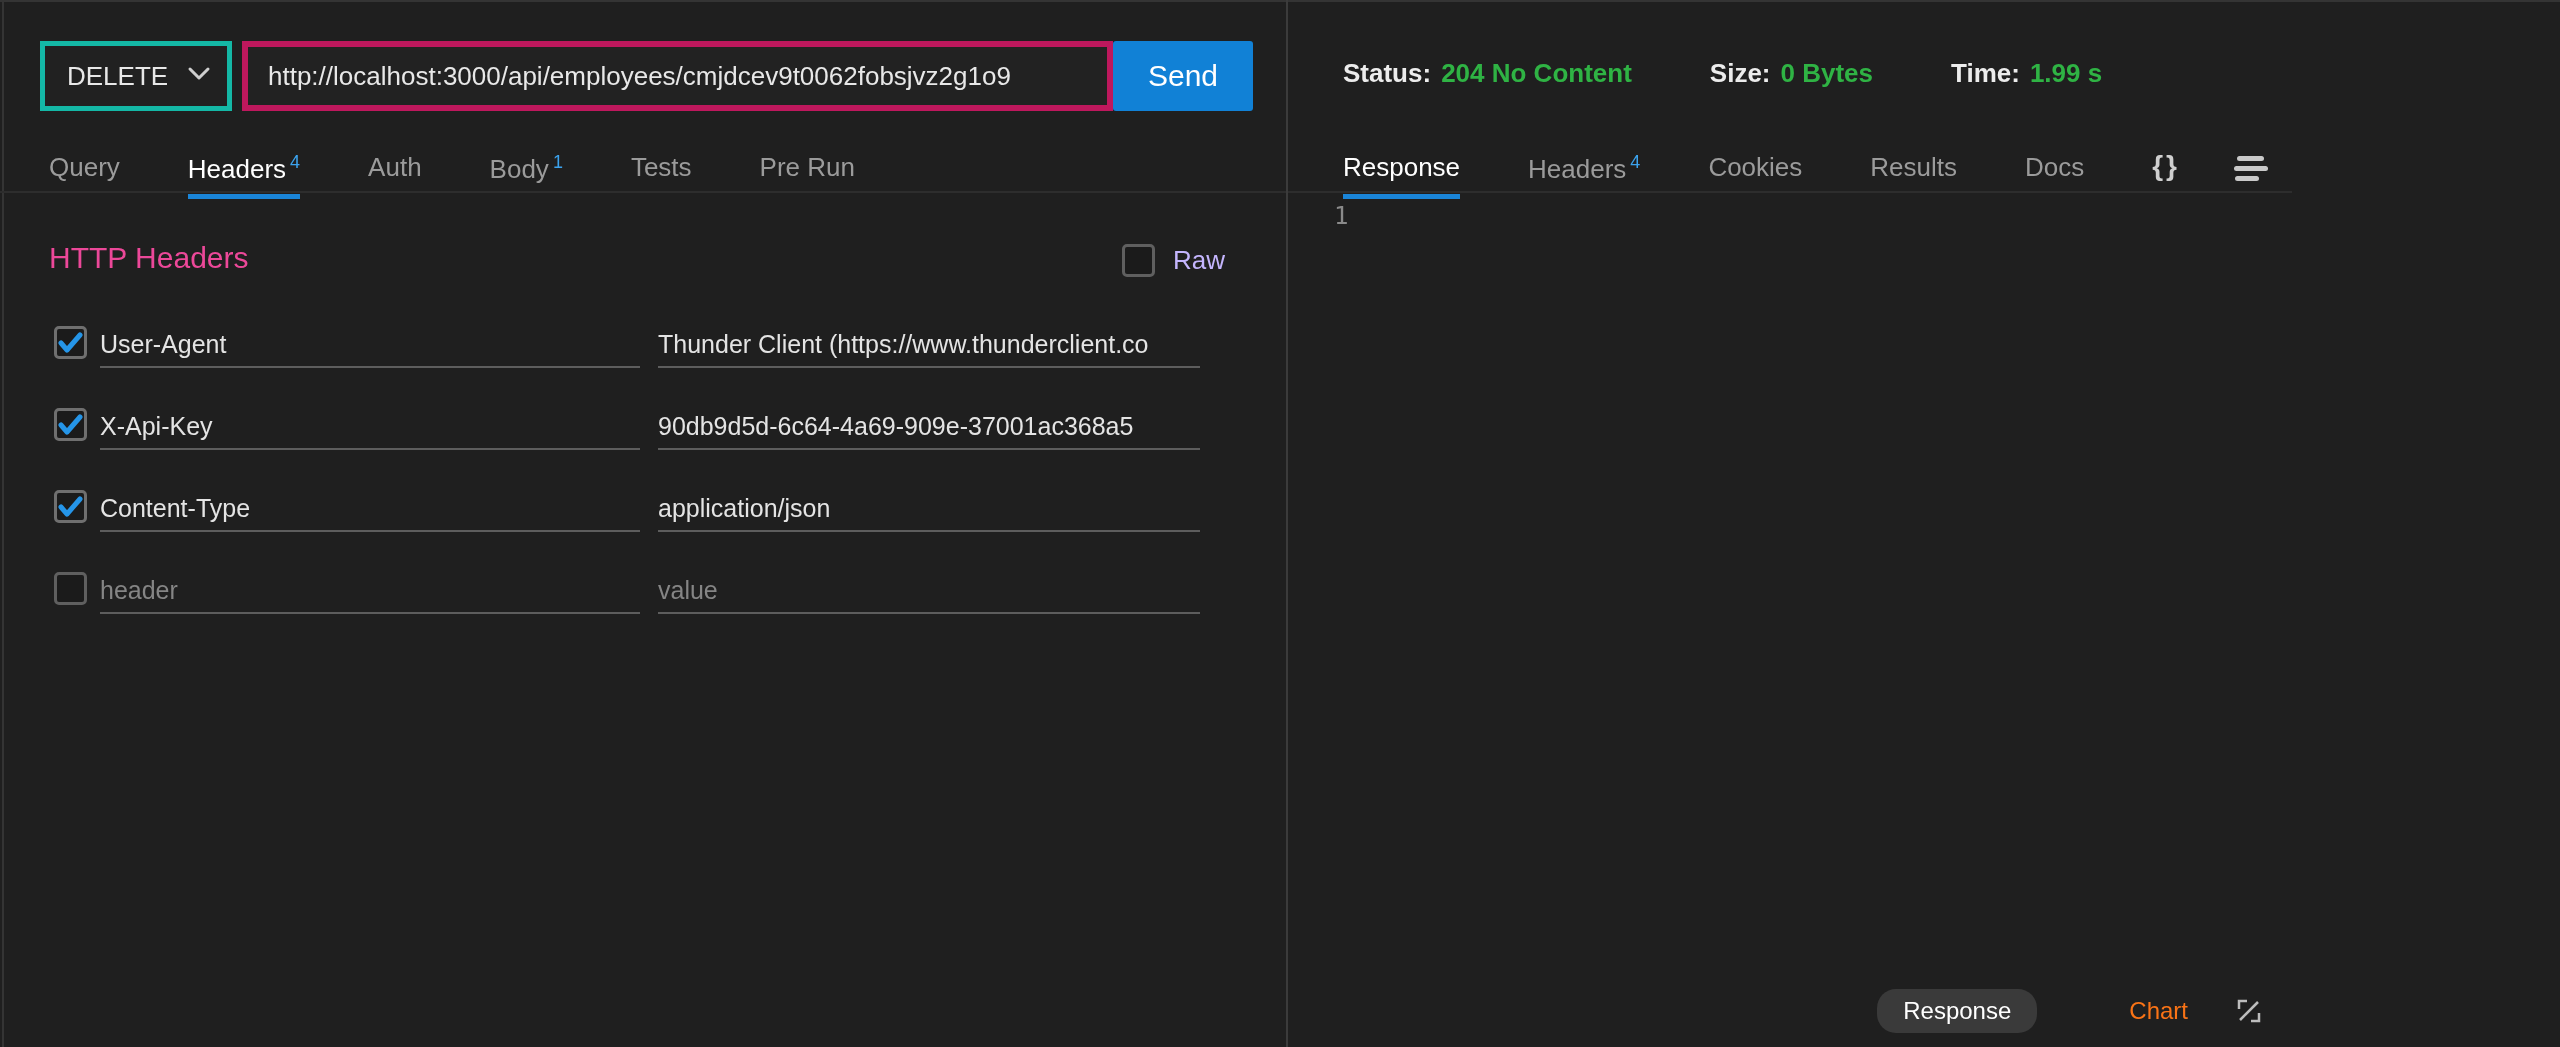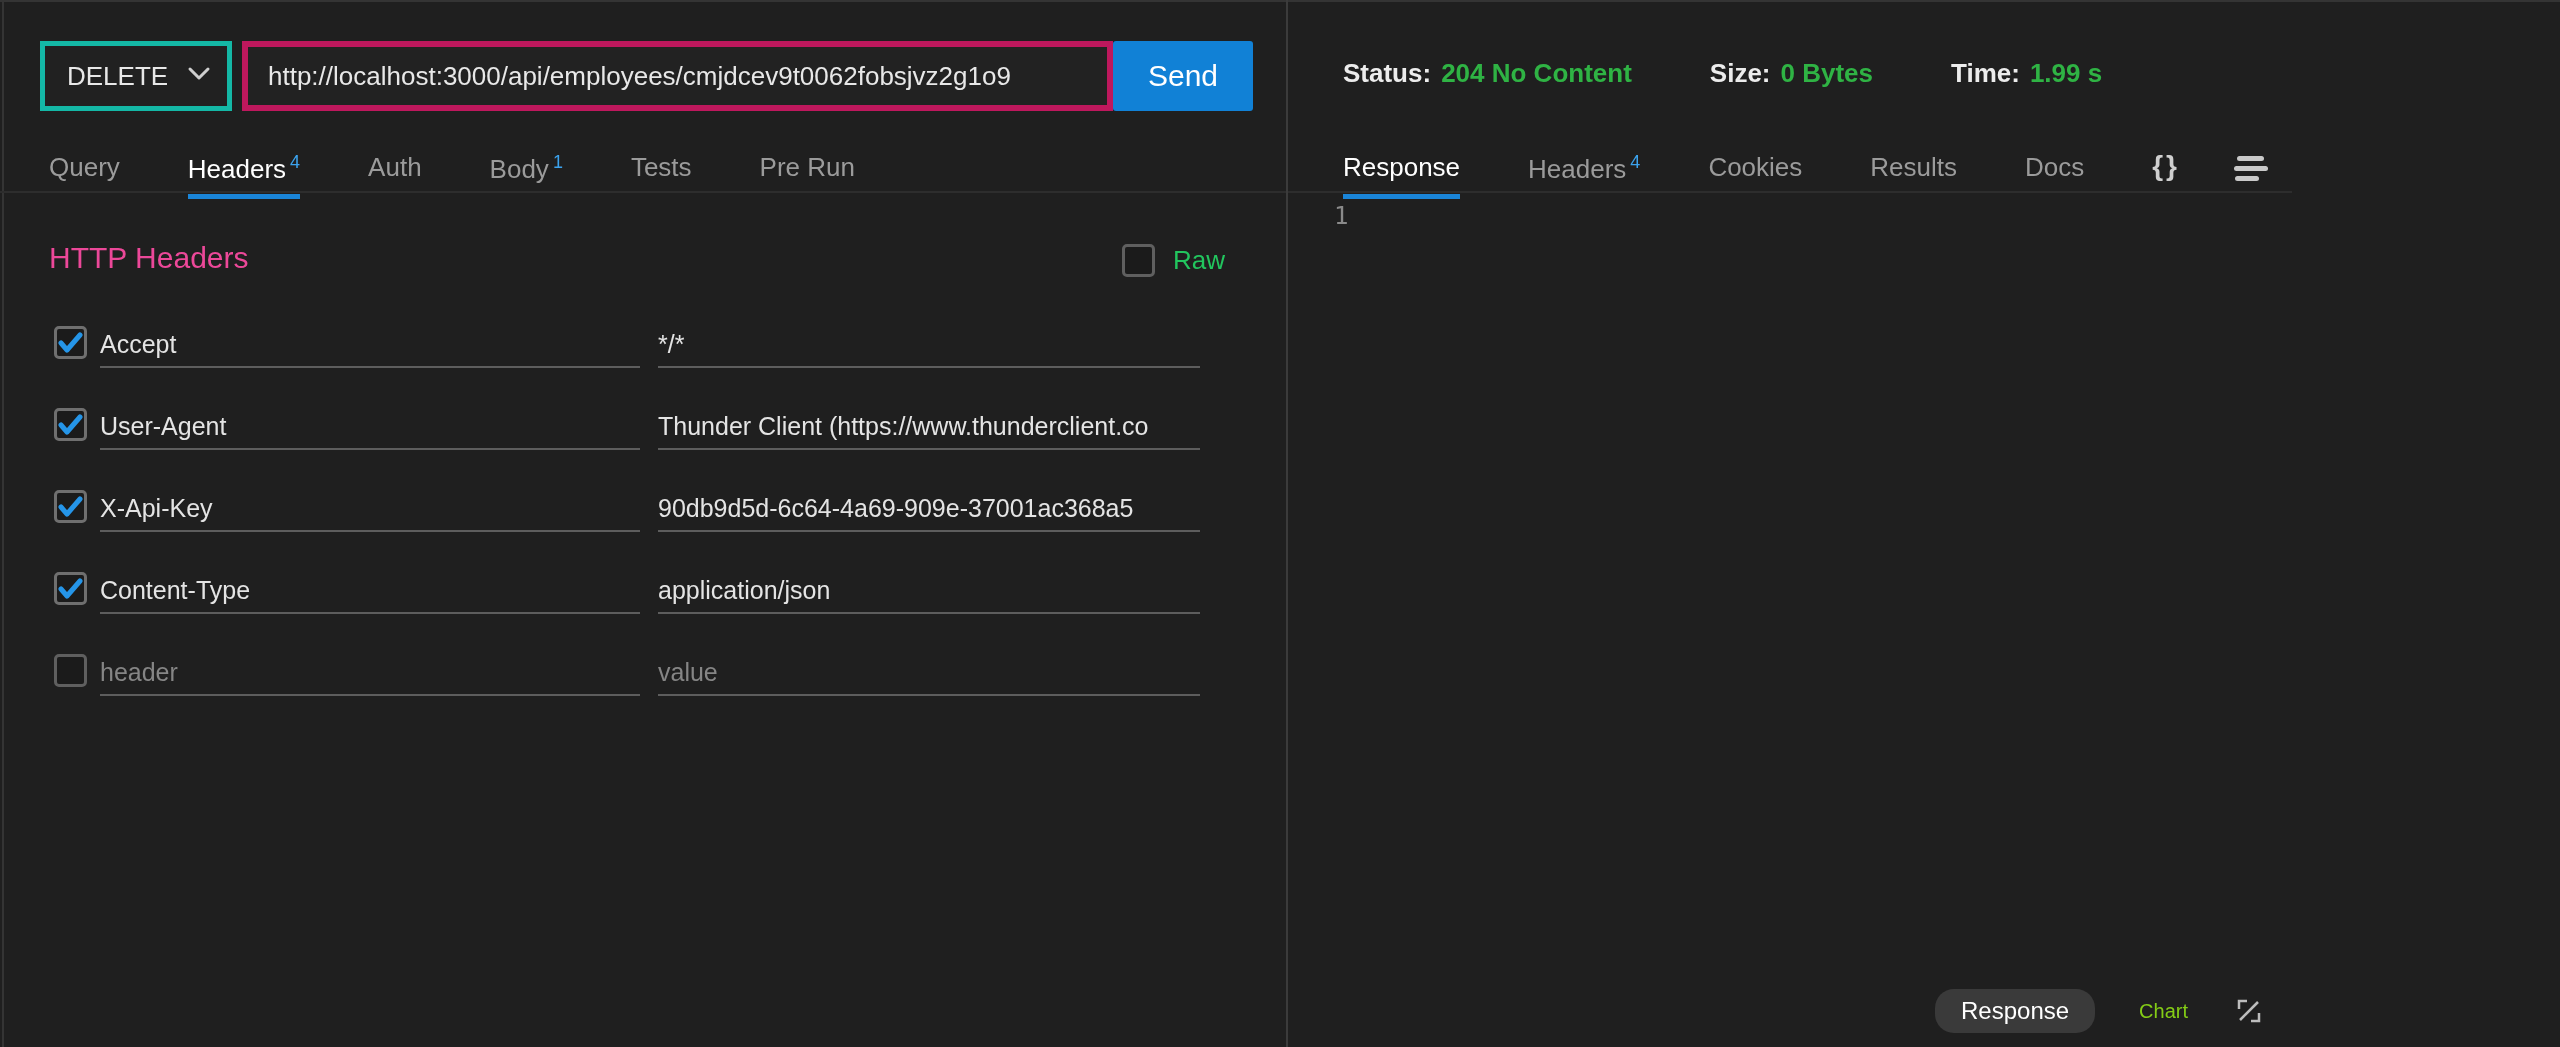--- a/index.html
+++ b/index.html
@@ -43,21 +43,21 @@
   .tab.active::after {
     content:""; position:absolute; left:0; right:0; bottom:0; height:5px; background:#1a85d8;
   }
   .tab sup { color:#3ba3ee; font-size:18px; margin-left:4px; }
 
   .hsep { position:absolute; top:191px; left:0; right:0; height:2px; background:#2d2d2d; }
 
   .section-title { position:absolute; top:241px; left:49px; font-size:30px; color:#ec4899; }
 
   .raw-wrap { position:absolute; top:244px; left:1122px; display:flex; align-items:center; gap:18px; }
-  .raw-label { font-size:26px; color:#22c55e; }
+  .raw-label { font-size:26px; color:#c4b5fd; }
 
   .checkbox {
     width:33px; height:33px; border:3px solid #6f6f6f; border-radius:5px;
     background:#1b1b1b; display:flex; align-items:center; justify-content:center; cursor:pointer;
   }
   .checkbox.unchecked { border-color:#5f5f5f; }
   .checkbox svg { display:block; }
 
   .rows { position:absolute; top:318px; left:0; right:0; }
   .hdr-row { position:relative; height:82px; }
@@ -88,21 +88,21 @@
   .bars-icon .b2 { width:34px; }
   .bars-icon .b3 { width:24px; margin-left:1px; }
 
   .line-number { position:absolute; top:202px; left:46px; font-family:"DejaVu Sans Mono", monospace; font-size:24px; color:#8a8a8a; }
 
   .resp-footer { position:absolute; bottom:14px; right:26px; display:flex; align-items:center; gap:44px; }
   .pill-btn {
     background:#3a3a3a; color:#ffffff; border:none; border-radius:19px;
     padding:8px 26px; font-size:24px; font-family:"Liberation Sans", sans-serif; cursor:pointer;
   }
-  .chart-btn { color:#84cc16; font-size:20px; cursor:pointer; }
+  .chart-btn { color:#f97316; font-size:24px; cursor:pointer;margin-left:48px; }
   .expand-icon { cursor:pointer; display:block; }
 </style>
 </head>
 <body>
 
 <div class="edge-top"></div>
 <div class="edge-left"></div>
 <div class="panel-divider"></div>
 
 <div class="left-panel">
@@ -133,29 +133,20 @@
 
   <div class="section-title">HTTP Headers</div>
 
   <div class="raw-wrap">
     <div class="checkbox unchecked"></div>
     <span class="raw-label">Raw</span>
   </div>
 
   <div class="rows">
 
-    <div class="hdr-row">
-      <div class="checkbox">
-        <svg width="25" height="22" viewBox="0 0 25 22">
-            <polyline points="3,11 9,18 22,3" fill="none" stroke="#2595e8" stroke-width="5" stroke-linecap="round" stroke-linejoin="round"></polyline>
-          </svg>
-      </div>
-      <div class="field name">Accept</div>
-      <div class="field value">*/*</div>
-    </div>
 
     <div class="hdr-row">
       <div class="checkbox">
         <svg width="25" height="22" viewBox="0 0 25 22">
             <polyline points="3,11 9,18 22,3" fill="none" stroke="#2595e8" stroke-width="5" stroke-linecap="round" stroke-linejoin="round"></polyline>
           </svg>
       </div>
       <div class="field name">User-Agent</div>
       <div class="field value">Thunder Client (https://www.thunderclient.co</div>
     </div>

